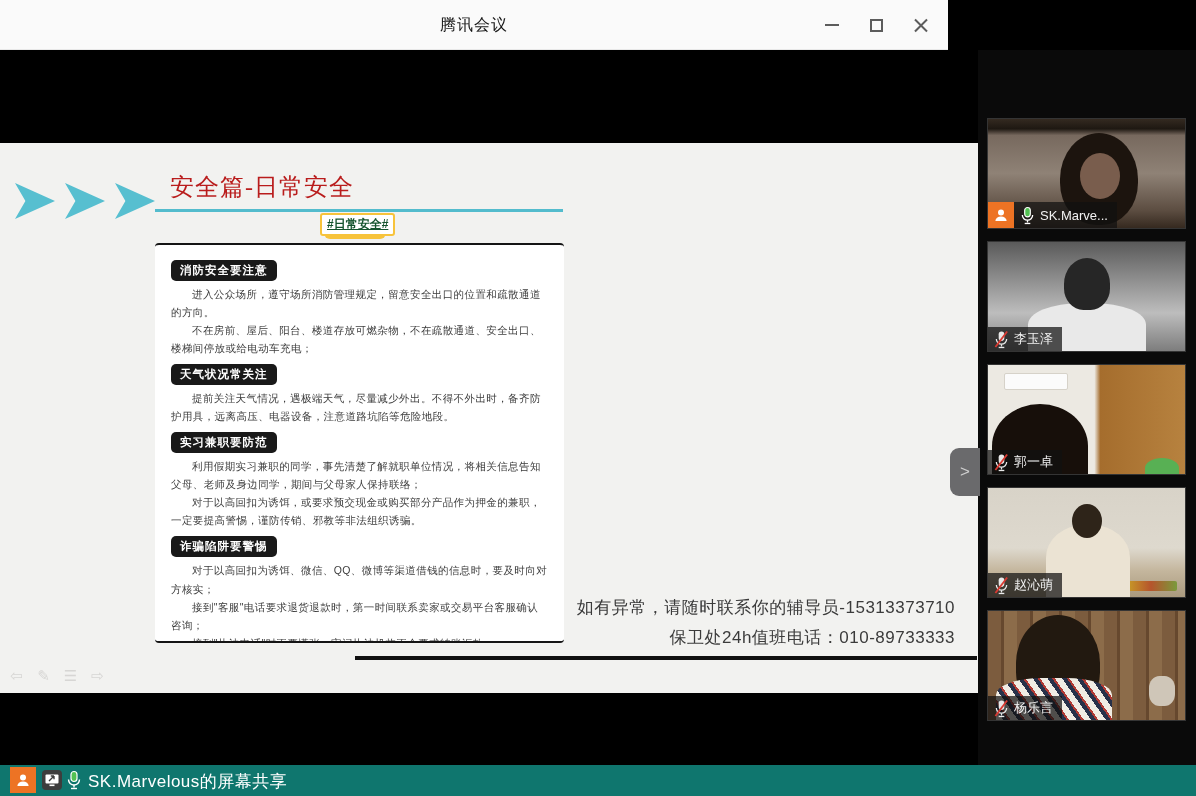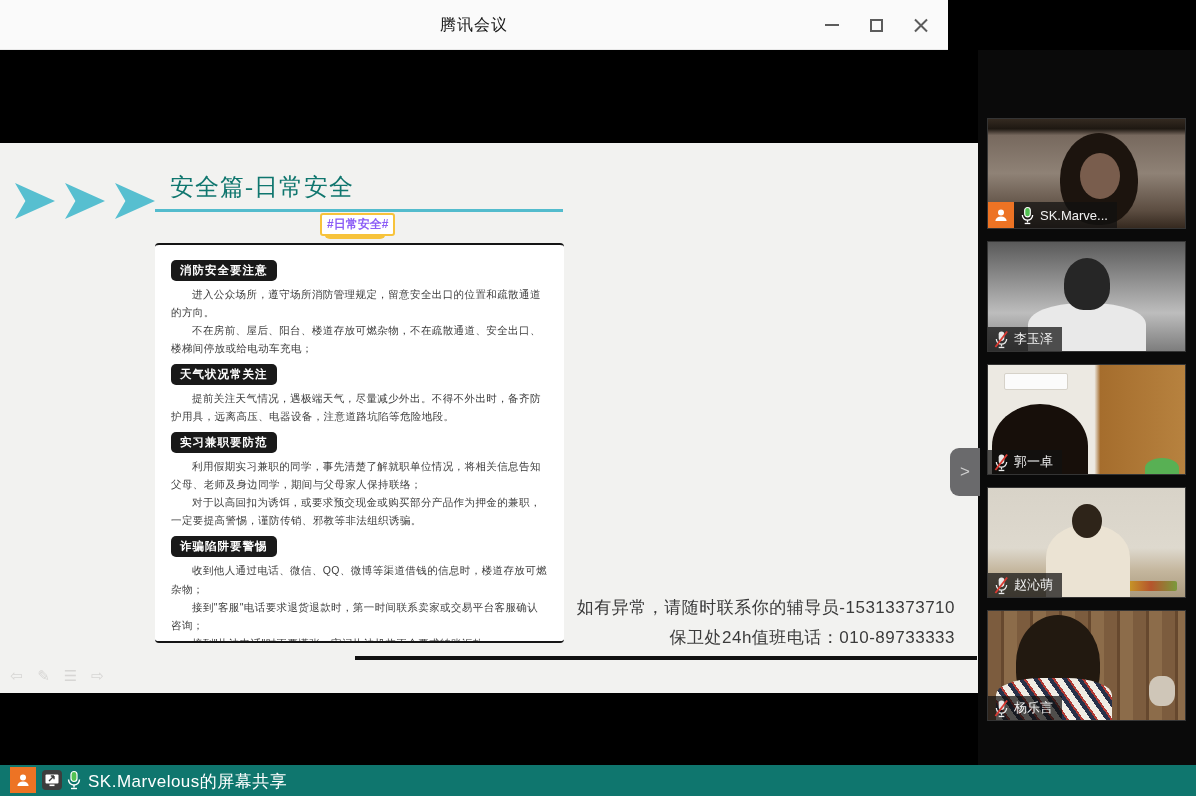--- a/index.html
+++ b/index.html
@@ -20,26 +20,26 @@
   .ic-close::before { transform:rotate(45deg); }
   .ic-close::after { transform:rotate(-45deg); }
 
   
   .main { position:absolute; left:0; top:50px; width:978px; height:715px; background:#000; }
   .slide { position:absolute; left:0; top:93px; width:978px; height:550px; background:#f2f2f0; overflow:hidden; }
 
   .arrows { position:absolute; left:15px; top:40px; display:flex; gap:10px; }
   .arr { width:40px; height:36px; background:#57bfd0; clip-path:polygon(0 0,100% 50%,0 100%,26% 50%); }
 
-  .slide-title { position:absolute; left:170px; top:28px; font-family:"Liberation Serif","DejaVu Serif",serif; font-size:24px; color:#0f766e; letter-spacing:1px; }
+  .slide-title { position:absolute; left:170px; top:28px; font-family:"Liberation Serif","DejaVu Serif",serif; font-size:24px; color:#b91c1c; letter-spacing:1px; }
   .title-underline { position:absolute; left:155px; top:66px; width:408px; height:3px; background:#54bccd; }
 
   .badge-wrap { position:absolute; left:320px; top:70px; }
   .badge-back { position:absolute; left:4px; top:9px; width:62px; height:17px; background:#f7c33b; border-radius:6px; }
-  .badge-front { position:relative; display:inline-block; background:#fff; border:2px solid #f7c33b; border-radius:3px; padding:1px 5px; font-size:12px; font-weight:bold; color:#8b5cf6; }
+  .badge-front { position:relative; display:inline-block; background:#fff; border:2px solid #f7c33b; border-radius:3px; padding:1px 5px; font-size:12px; font-weight:bold; color:#14532d;text-decoration:underline; }
 
   .card { position:absolute; left:155px; top:100px; width:409px; height:400px; background:#fff;
           border-top:2px solid #151515; border-bottom:2px solid #151515; border-radius:4px;
           padding:8px 16px 6px; overflow:hidden; }
   .sec-badge { display:inline-block; background:#191919; color:#fff; font-weight:bold; font-size:11.5px; padding:3px 9px; border-radius:5px; margin:7px 0 4px; letter-spacing:1px; }
   .card p { font-size:10.5px; color:#3d3d3d; line-height:1.72; text-indent:2em; letter-spacing:0.4px; }
 
   .contact { position:absolute; left:480px; top:450px; width:475px; text-align:right; font-size:17px; color:#3b3b3b; line-height:30px; letter-spacing:0.5px; }
 
   .thick-line { position:absolute; left:355px; top:513px; width:622px; height:4px; background:#101010; }
@@ -139,21 +139,21 @@
         <div class="sec-badge">天气状况常关注</div>
         <p>提前关注天气情况，遇极端天气，尽量减少外出。不得不外出时，备齐防护用具，远离高压、电器设备，注意道路坑陷等危险地段。</p>
       </div>
       <div class="section">
         <div class="sec-badge">实习兼职要防范</div>
         <p>利用假期实习兼职的同学，事先清楚了解就职单位情况，将相关信息告知父母、老师及身边同学，期间与父母家人保持联络；</p>
         <p>对于以高回扣为诱饵，或要求预交现金或购买部分产品作为押金的兼职，一定要提高警惕，谨防传销、邪教等非法组织诱骗。</p>
       </div>
       <div class="section">
         <div class="sec-badge">诈骗陷阱要警惕</div>
-        <p>收到他人通过电话、微信、QQ、微博等渠道借钱的信息时，楼道存放可燃杂物；</p>
+        <p>对于以高回扣为诱饵、微信、QQ、微博等渠道借钱的信息时，要及时向对方核实；</p>
         <p>接到"客服"电话要求退货退款时，第一时间联系卖家或交易平台客服确认咨询；</p>
         <p>接到"执法电话"时不要慌张，牢记执法机构不会要求转账汇款；</p>
         
         
         
       </div>
     </div>
 
     <div class="contact">
       <div>如有异常，请随时联系你的辅导员-15313373710</div>

